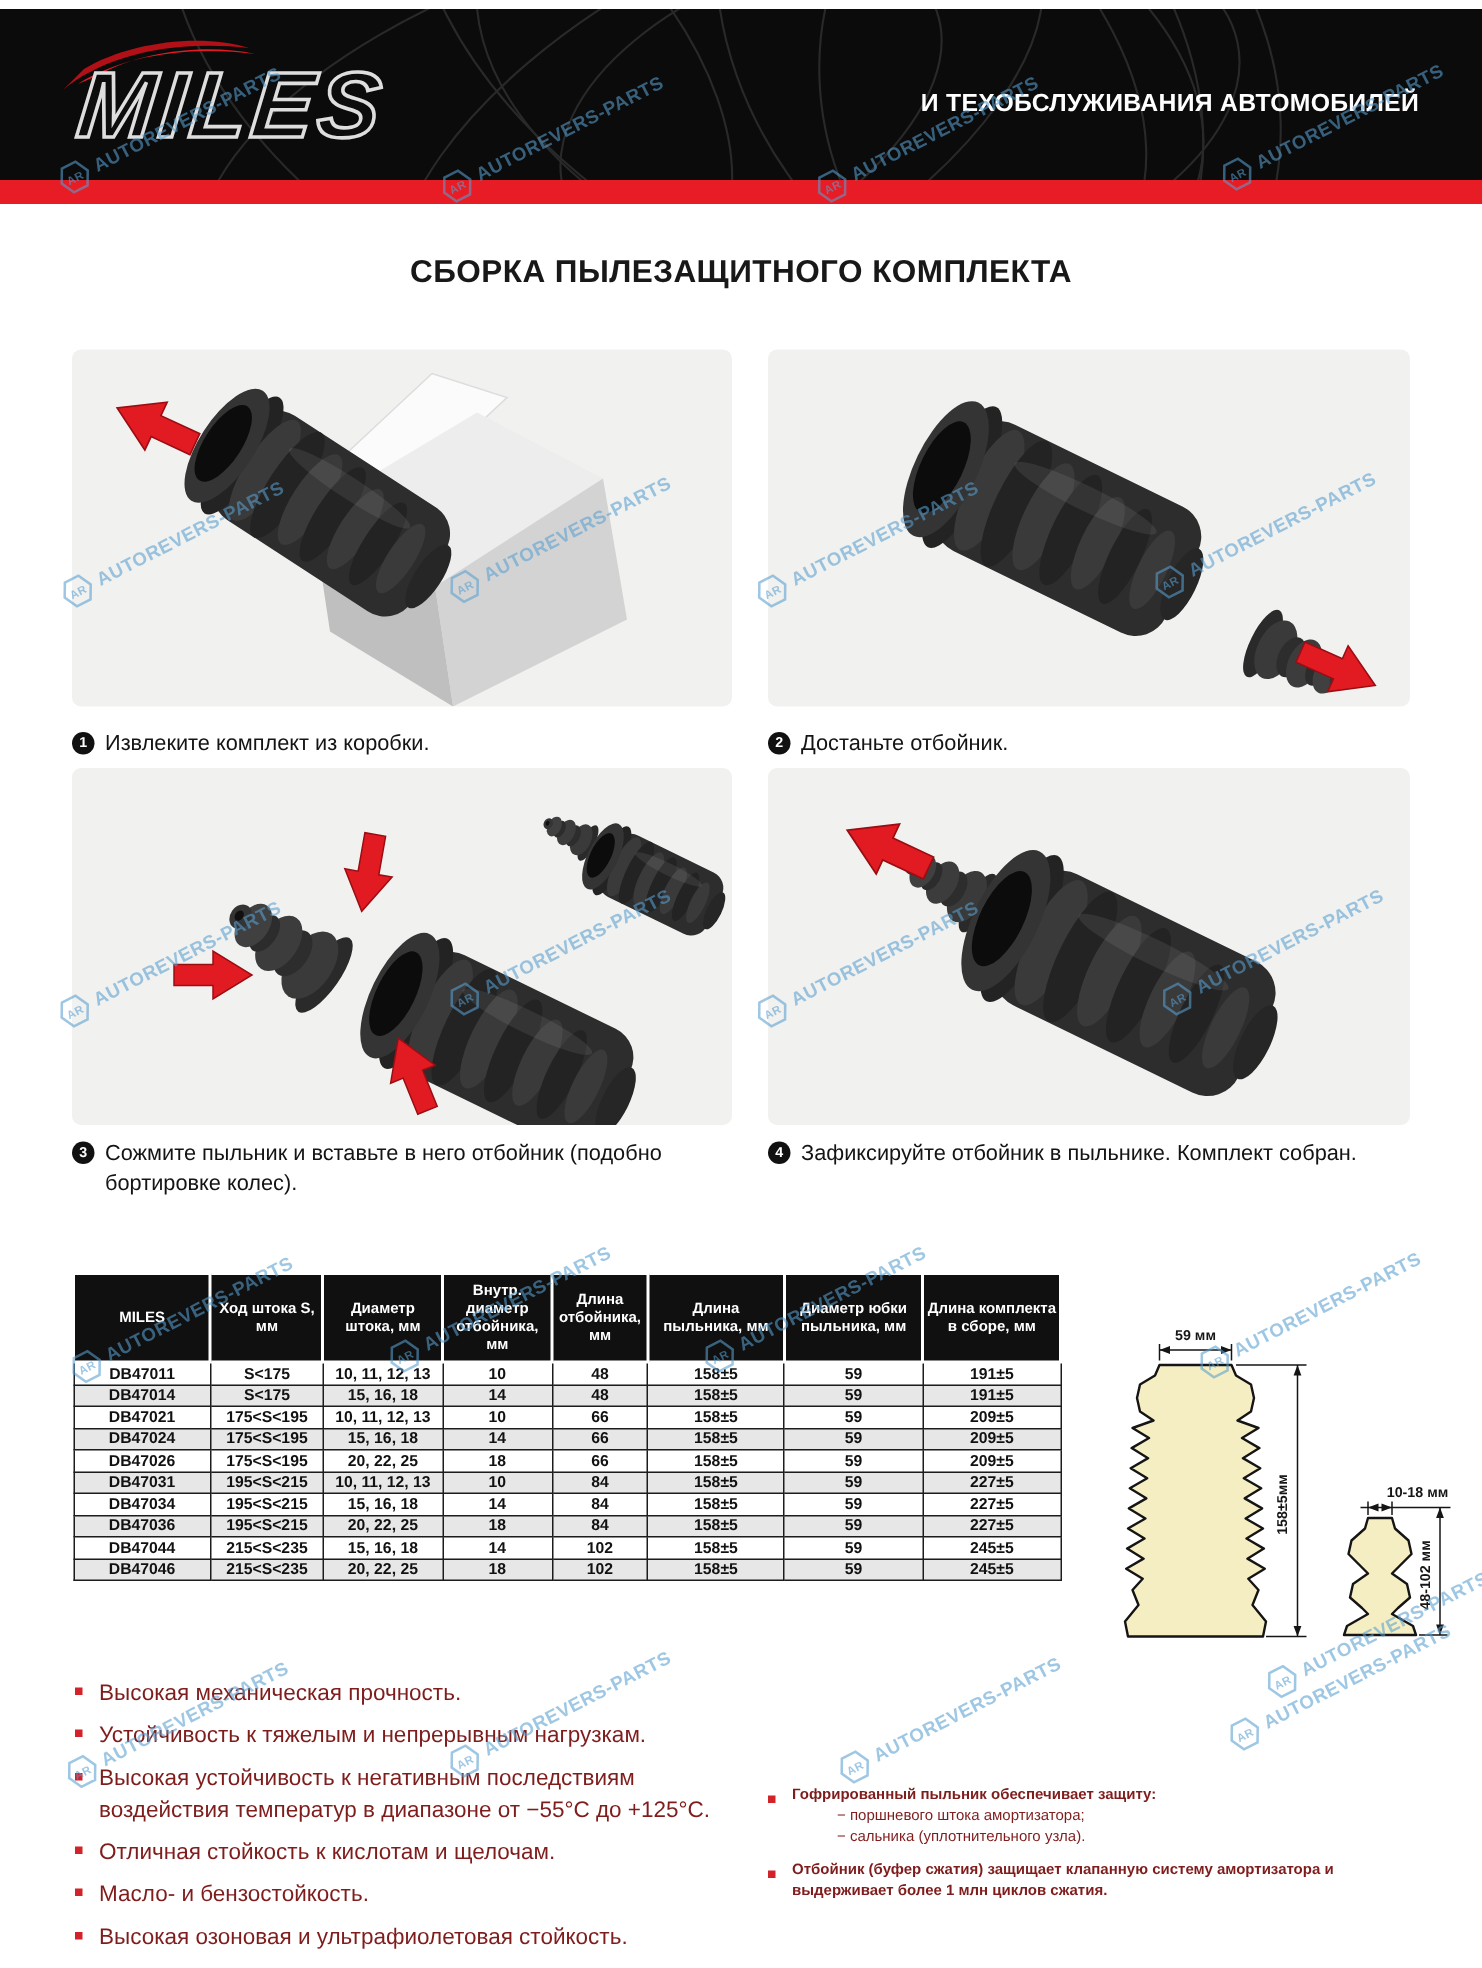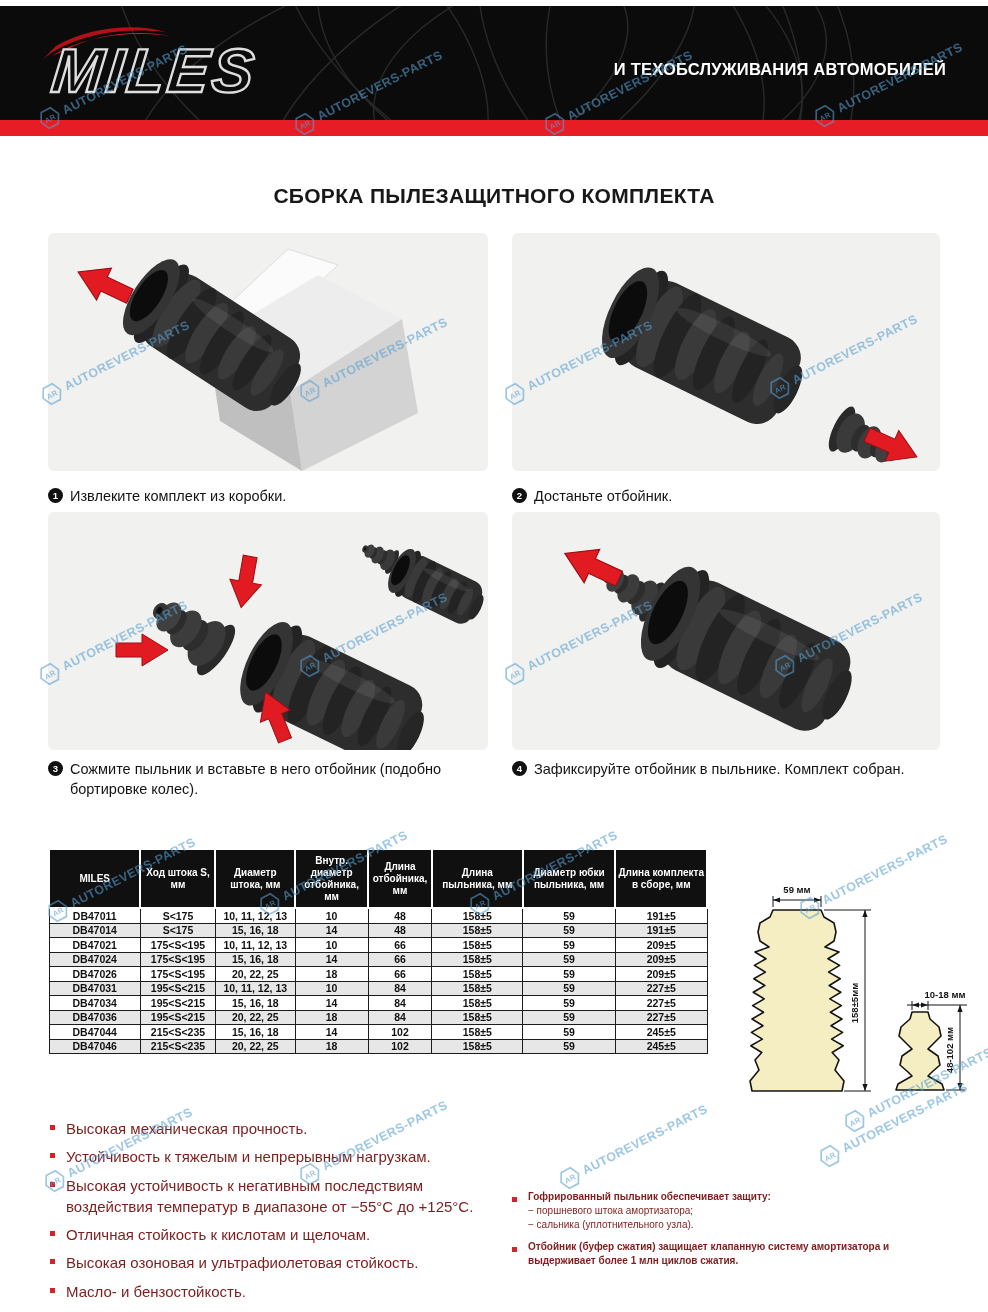--- a/index.html
+++ b/index.html
@@ -9,21 +9,21 @@
   .banner{position:absolute;left:0;top:6px;width:988px;height:114px;background:#0b0b0b;overflow:hidden;}
   .banner-decor{position:absolute;left:0;top:0;width:988px;height:114px;}
   .swoosh{position:absolute;left:38px;top:14px;width:150px;height:48px;}
   .logo{position:absolute;left:52px;top:34px;font-size:62px;font-weight:bold;font-style:italic;
         letter-spacing:3px;color:#0d0d0d;-webkit-text-stroke:2.4px #dedede;
         transform:skewX(-6deg);line-height:1;}
   .tagline{position:absolute;right:42px;top:52px;text-align:right;color:#ffffff;
            font-size:16.5px;font-weight:bold;line-height:1.4;letter-spacing:.2px;}
   .stripe{position:absolute;left:0;top:120px;width:988px;height:16px;background:#e81c24;}
   
-  .title{position:absolute;left:0;top:184px;width:988px;text-align:center;margin:0;
+  .title{position:absolute;left:0;top:170px;width:988px;text-align:center;margin:0;
          font-size:21px;font-weight:bold;color:#181818;letter-spacing:.3px;}
   
   .panel{position:absolute;height:238px;background:#f1f1ef;border-radius:6px;overflow:hidden;}
   .p1{left:48px;top:233px;width:440px;}
   .p2{left:512px;top:233px;width:428px;}
   .p3{left:48px;top:512px;width:440px;}
   .p4{left:512px;top:512px;width:428px;}
   .panel svg{display:block;width:100%;height:100%;}
   .caption{position:absolute;font-size:14.5px;color:#141414;line-height:1.35;padding-left:22px;}
   .c1{left:48px;top:487px;width:440px;}
@@ -47,21 +47,21 @@
   .diagram svg{width:100%;height:100%;}
   .dg-part{fill:#f5eec2;stroke:#151515;stroke-width:1.6;stroke-linejoin:round;}
   .dg-dim{stroke:#151515;stroke-width:1;}
   .dg-lab{font-size:9.5px;font-weight:600;fill:#151515;}
   
   .feat{position:absolute;list-style:none;margin:0;padding:0;}
   .feat-left{left:48px;top:1118px;width:452px;font-size:15px;line-height:1.42;}
   .feat-right{left:510px;top:1190px;width:442px;font-size:10px;line-height:1.42;font-weight:bold;}
   .feat li{position:relative;padding-left:18px;margin-bottom:7px;color:#7f1d1d;}
   .feat li .bullet{position:absolute;left:2px;top:7px;width:5px;height:5px;background:#d2232a;}
-  .feat-right .sub{font-weight:normal;}
+  .feat-right .sub{font-weight:normal;margin-left:30px;}
   
   .wm{position:absolute;display:flex;align-items:center;gap:4px;color:rgba(88,158,208,.58);
       transform:rotate(-27deg);transform-origin:0 50%;font-weight:bold;font-size:12.5px;
       letter-spacing:.4px;pointer-events:none;white-space:nowrap;z-index:6;}
   .wm svg{width:22px;height:22px;flex:none;}
   .wm polygon{fill:none;stroke:currentColor;stroke-width:2;}
   .wm text{fill:currentColor;font-size:9px;font-weight:bold;}
 </style>
 </head>
 <body>
@@ -427,22 +427,22 @@
       <text class="dg-lab" x="210" y="138" text-anchor="middle">10-18 мм</text>
       <text class="dg-lab" x="218" y="190" text-anchor="middle" transform="rotate(-90 218 190)">48-102 мм</text>
     </svg>
   </div>
 
   <ul class="feat feat-left" id="feat-left">
       <li><span class="bullet"></span><span>Высокая механическая прочность.</span></li>
       <li><span class="bullet"></span><span>Устойчивость к тяжелым и непрерывным нагрузкам.</span></li>
       <li><span class="bullet"></span><span>Высокая устойчивость к негативным последствиям воздействия температур в диапазоне от −55°С до +125°С.</span></li>
       <li><span class="bullet"></span><span>Отличная стойкость к кислотам и щелочам.</span></li>
+      <li><span class="bullet"></span><span>Масло- и бензостойкость.</span></li>
       <li><span class="bullet"></span><span>Высокая озоновая и ультрафиолетовая стойкость.</span></li>
-      <li><span class="bullet"></span><span>Масло- и бензостойкость.</span></li>
     </ul>
   <ul class="feat feat-right" id="feat-right">
       <li>
         <span class="bullet"></span>
         <div>Гофрированный пыльник обеспечивает защиту:</div>
         <div class="sub">− поршневого штока амортизатора;</div>
         <div class="sub">− сальника (уплотнительного узла).</div>
       </li>
       <li>
         <span class="bullet"></span>

